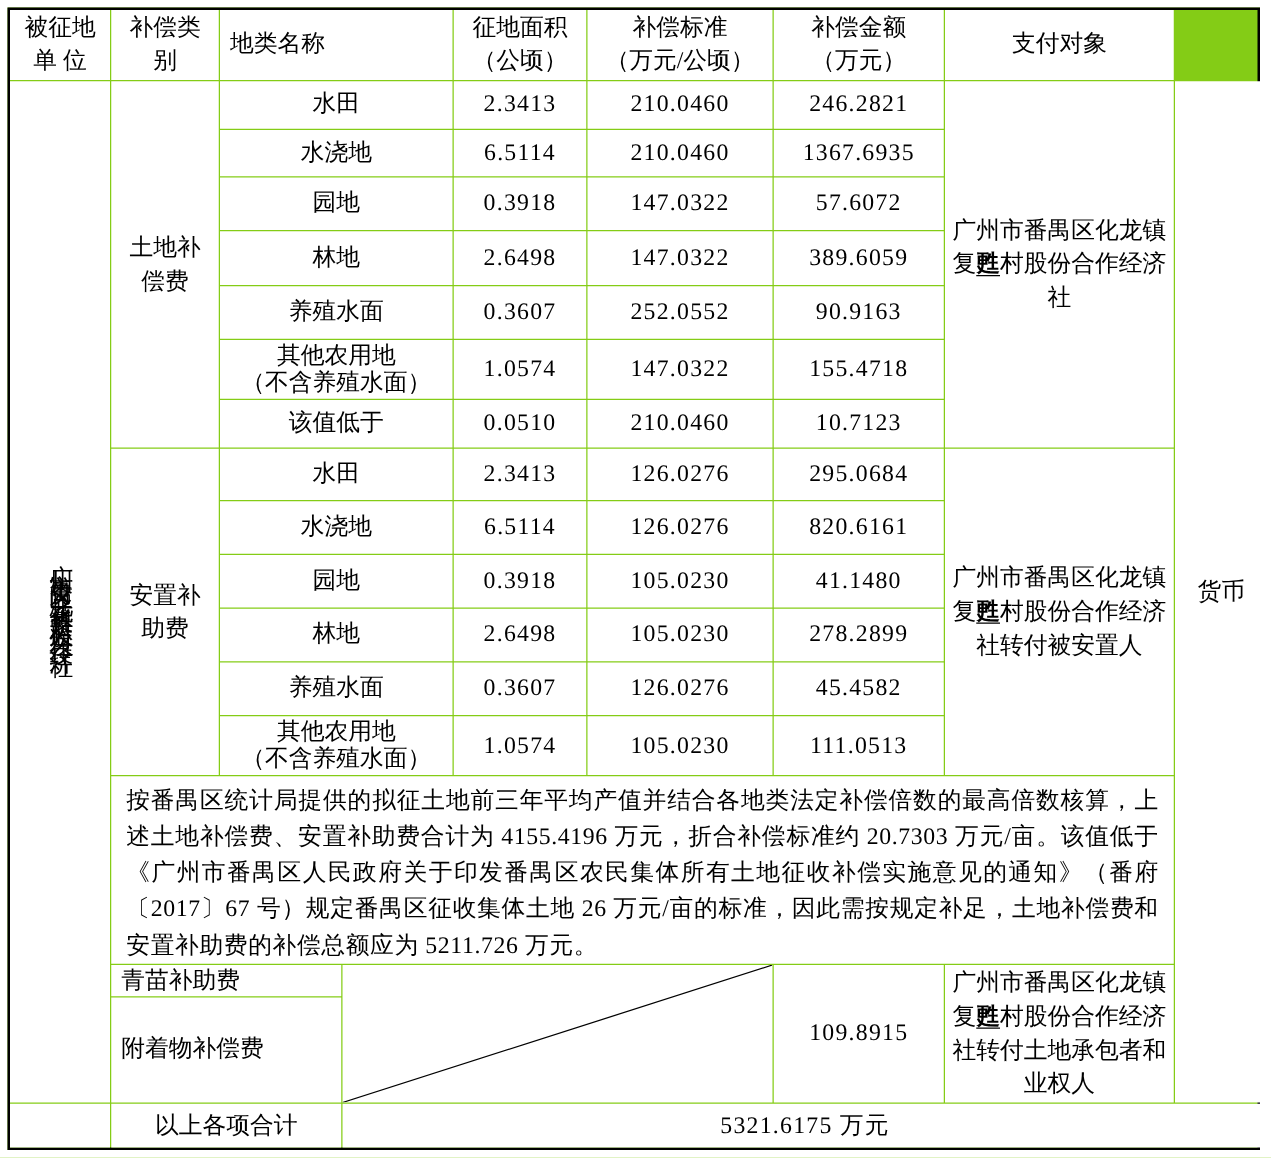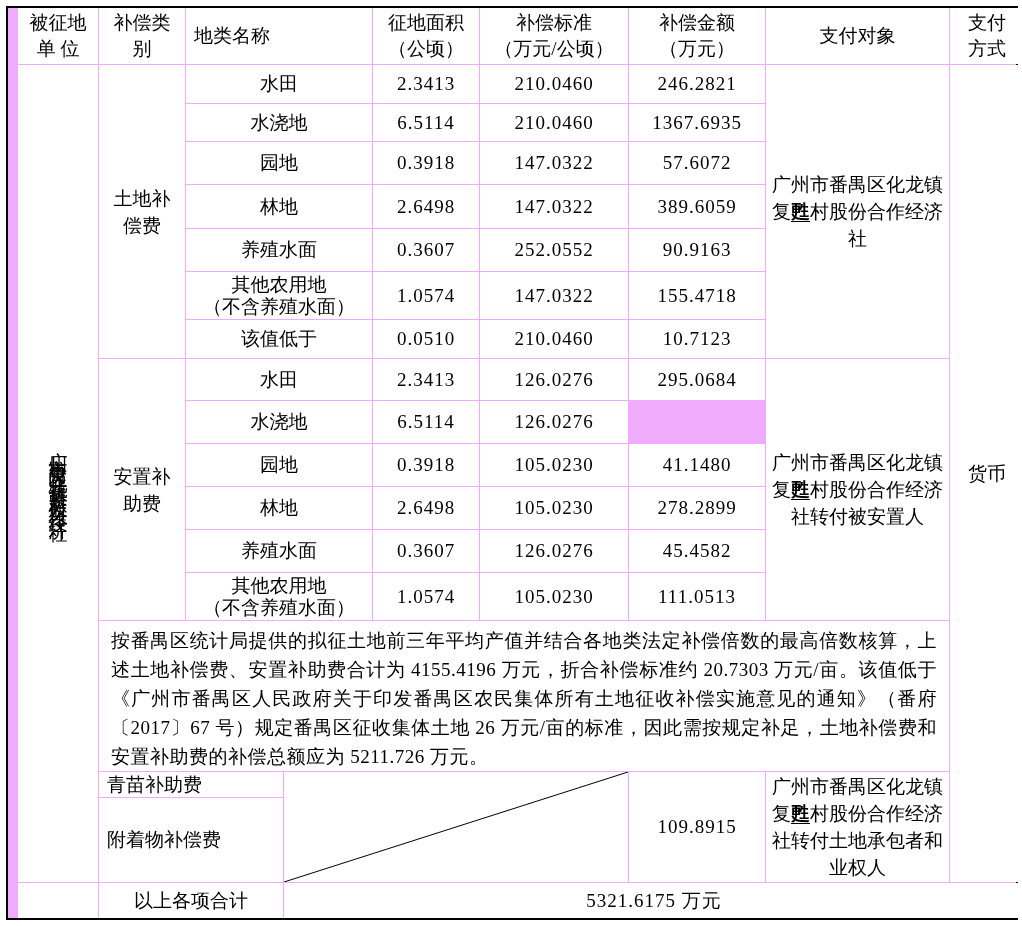--- a/index.html
+++ b/index.html
@@ -12,26 +12,25 @@
   .page {
     width: 1022px;
     height: 926px;
     box-sizing: border-box;
     padding: 6px;
   }
   .tbl {
     box-sizing: content-box;
     width: 998px;
     border: 2px solid #000;
-    background: #f0abfc;
+    background: #84cc16;
     display: grid;
     grid-template-columns: 80px 86px 97px 88px 106px 148px 136px 183px 74px;
     grid-template-rows: 56px 38px 37px 42px 43px 42px 47px 38px 41px 42px 42px 42px 42px 47px 150px 25px 84px 35px;
     gap: 1px;
-    padding-left: 10px;
   }
   .c {
     background: #fff;
     display: flex;
     align-items: center;
     justify-content: center;
     text-align: center;
     font-size: 19px;
     line-height: 24px;
     white-space: pre-line;
@@ -89,22 +88,20 @@
     <div class="c hdr" style="grid-area:1/2/2/3">补偿类
 别</div>
     <div class="c hdr left" style="grid-area:1/3/2/5">地类名称</div>
     <div class="c hdr" style="grid-area:1/5/2/6">征地面积
 （公顷）</div>
     <div class="c hdr" style="grid-area:1/6/2/7">补偿标准
 （万元/公顷）</div>
     <div class="c hdr" style="grid-area:1/7/2/8">补偿金额
 （万元）</div>
     <div class="c hdr" style="grid-area:1/8/2/9">支付对象</div>
-    <div class="c hdr" style="grid-area:1/9/2/10">支付
-方式</div>
 
     <div class="c" style="grid-area:2/1/18/2">
       <span class="vert">广州市番禺区化龙镇复甦村股份合作经济社</span>
     </div>
 
     <div class="c catcell" style="grid-area:2/2/9/3">土地补
 偿费</div>
     <div class="c catcell" style="grid-area:9/2/15/3">安置补
 助费</div>
 
@@ -149,20 +146,21 @@
     </div>
 
     <div class="c" style="grid-area:9/3/10/5">水田</div>
     <div class="c num" style="grid-area:9/5/10/6">2.3413</div>
     <div class="c num" style="grid-area:9/6/10/7">126.0276</div>
     <div class="c num" style="grid-area:9/7/10/8">295.0684</div>
 
     <div class="c" style="grid-area:10/3/11/5">水浇地</div>
     <div class="c num" style="grid-area:10/5/11/6">6.5114</div>
     <div class="c num" style="grid-area:10/6/11/7">126.0276</div>
+    <div class="c num" style="grid-area:10/7/11/8">820.6161</div>
 
     <div class="c" style="grid-area:11/3/12/5">园地</div>
     <div class="c num" style="grid-area:11/5/12/6">0.3918</div>
     <div class="c num" style="grid-area:11/6/12/7">105.0230</div>
     <div class="c num" style="grid-area:11/7/12/8">41.1480</div>
 
     <div class="c" style="grid-area:12/3/13/5">林地</div>
     <div class="c num" style="grid-area:12/5/13/6">2.6498</div>
     <div class="c num" style="grid-area:12/6/13/7">105.0230</div>
     <div class="c num" style="grid-area:12/7/13/8">278.2899</div>

